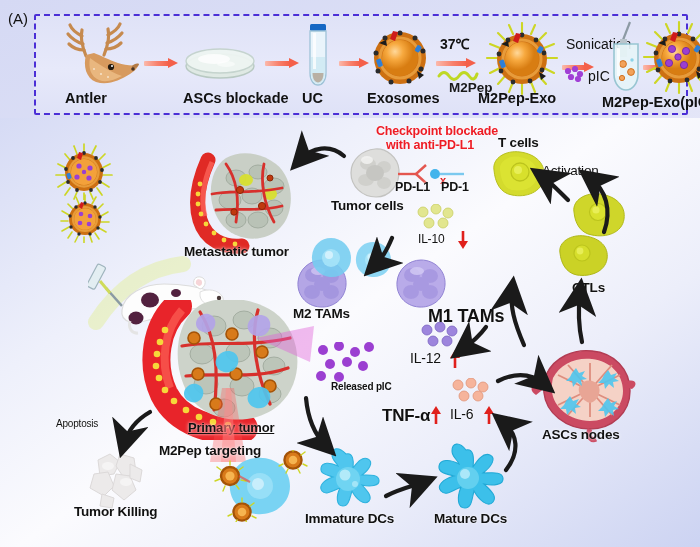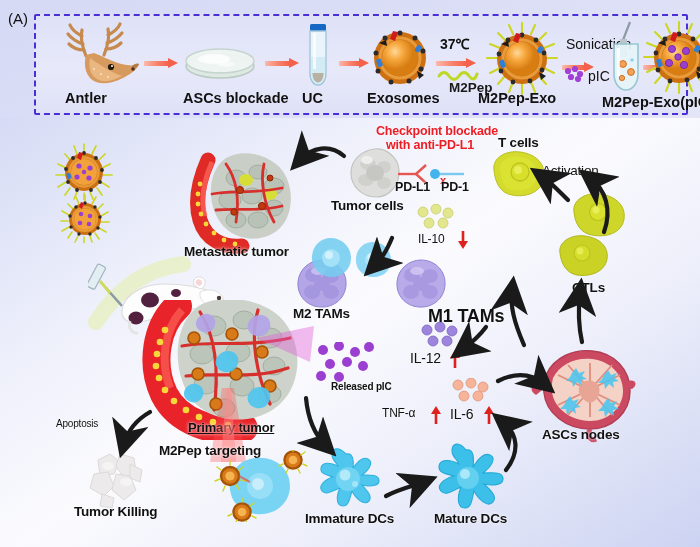--- a/index.html
+++ b/index.html
@@ -658,21 +658,21 @@
     <svg viewBox="0 0 42 28" width="42" height="28">
       <g fill="#f6b49b" stroke="#e09478" stroke-width="0.8">
         <circle cx="8" cy="7" r="5"></circle>
           <circle cx="21" cy="5" r="5"></circle>
           <circle cx="33" cy="9" r="5"></circle>
         <circle cx="14" cy="18" r="5"></circle>
           <circle cx="28" cy="18" r="5"></circle>
         </g>
     </svg>
   </div>
-  <div class="lbl" style="left:382px;top:406px;font-size:12px;font-weight:normal;">TNF-α</div>
+  <div class="lbl" style="left:382px;top:406px;font-size:17px;font-weight:bold;">TNF-α</div>
   <div class="abs" style="left:430px;top:405px;width:12px;height:20px;">
     <svg viewBox="0 0 12 20" width="12" height="20">
       <line x1="6" y1="19" x2="6" y2="7" stroke="#e0201c" stroke-width="2.6"></line>
       <path d="M6 1 L1 9 L11 9 Z" fill="#e0201c"></path>
     </svg>
   </div>
 
   <div class="abs" style="left:450px;top:378px;width:2px;height:2px;"></div>
   <div class="lbl" style="left:450px;top:406px;font-size:14px;font-weight:normal;">IL-6</div>
   <div class="abs" style="left:483px;top:405px;width:12px;height:20px;">

